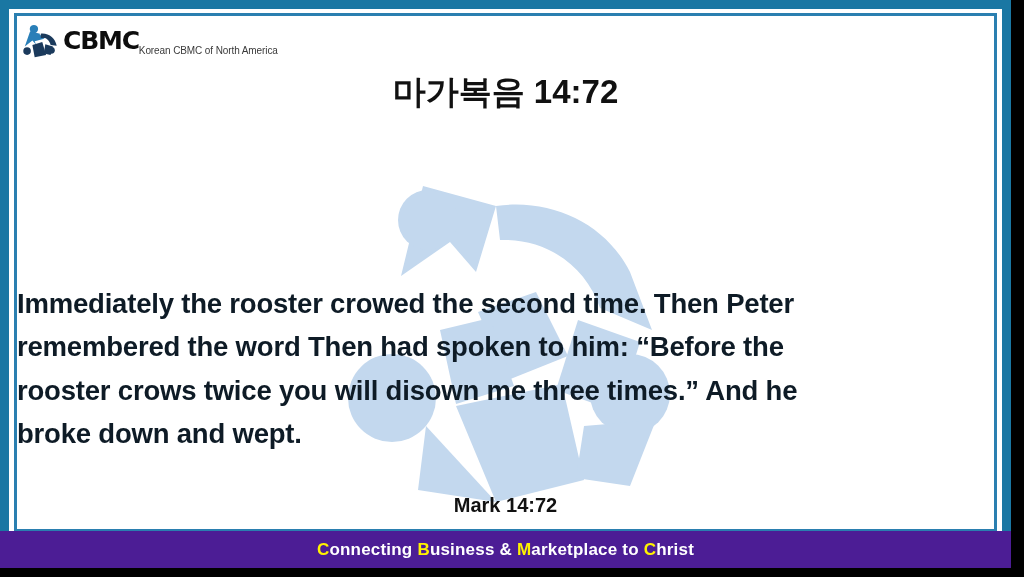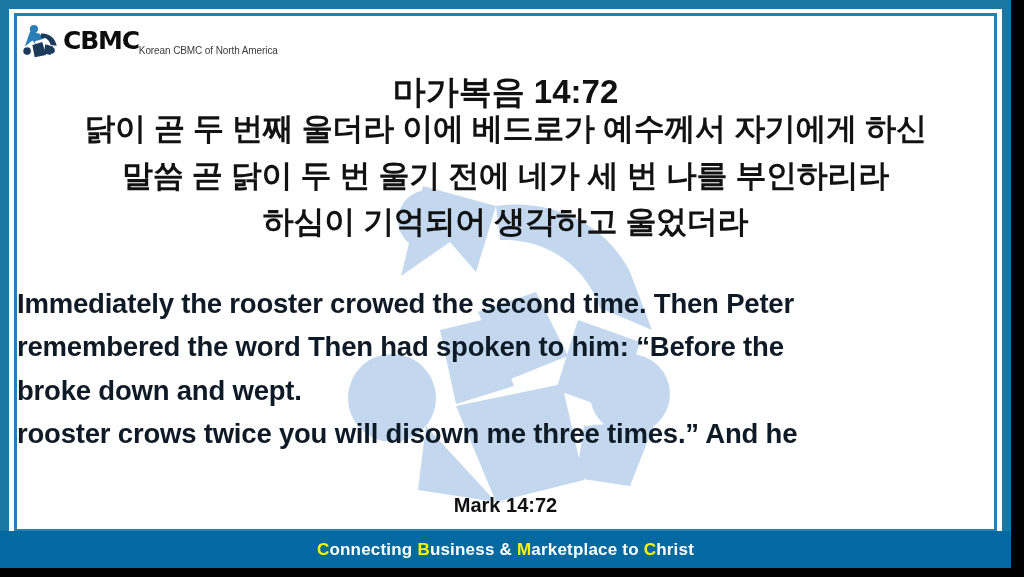--- a/index.html
+++ b/index.html
@@ -56,21 +56,21 @@
     background: #000000;
   }
 
   
   .footer-banner {
     position: absolute;
     left: 0;
     bottom: 9px;
     width: 1011px;
     height: 37px;
-    background: #0369a1;
+    background: #4c1d95;
     display: flex;
     align-items: center;
     justify-content: center;
   }
   .footer-text {
     font-size: 17px;
     font-weight: bold;
     color: #ffffff;
     letter-spacing: 0.2px;
     white-space: nowrap;
@@ -217,31 +217,26 @@
         <path d="M64 56 L84 62 L78 84 L60 80 Z" fill="#1b3a5c"></path>
       </svg>
       <div class="logo-text-block">
         <div class="logo-word">CBMC</div>
         <div class="logo-sub">Korean CBMC of North America</div>
       </div>
     </div>
 
     <div class="title">마가복음 14:72</div>
 
-    <div class="kr-block">
-      <div>닭이 곧 두 번째 울더라 이에 베드로가 예수께서 자기에게 하신</div>
-      <div>말씀 곧 닭이 두 번 울기 전에 네가 세 번 나를 부인하리라</div>
-      <div>하심이 기억되어 생각하고 울었더라</div>
-    </div>
 
     <div class="en-block">
       <div>Immediately the rooster crowed the second time. Then Peter</div>
       <div>remembered the word Then had spoken to him: “Before the</div>
+      <div>rooster crows twice you will disown me three times.” And he</div>
       <div>broke down and wept.</div>
-      <div>rooster crows twice you will disown me three times.” And he</div>
     </div>
 
     <div class="ref">Mark 14:72</div>
   </div>
 
   <div class="footer-banner">
     <div class="footer-text" id="footer-tagline"><span class="hl">C</span><span>onnecting </span><span class="hl">B</span><span>usiness &amp; </span><span class="hl">M</span><span>arketplace to </span><span class="hl">C</span><span>hrist</span></div>
   </div>
 
   <div class="edge-black-right"></div>

